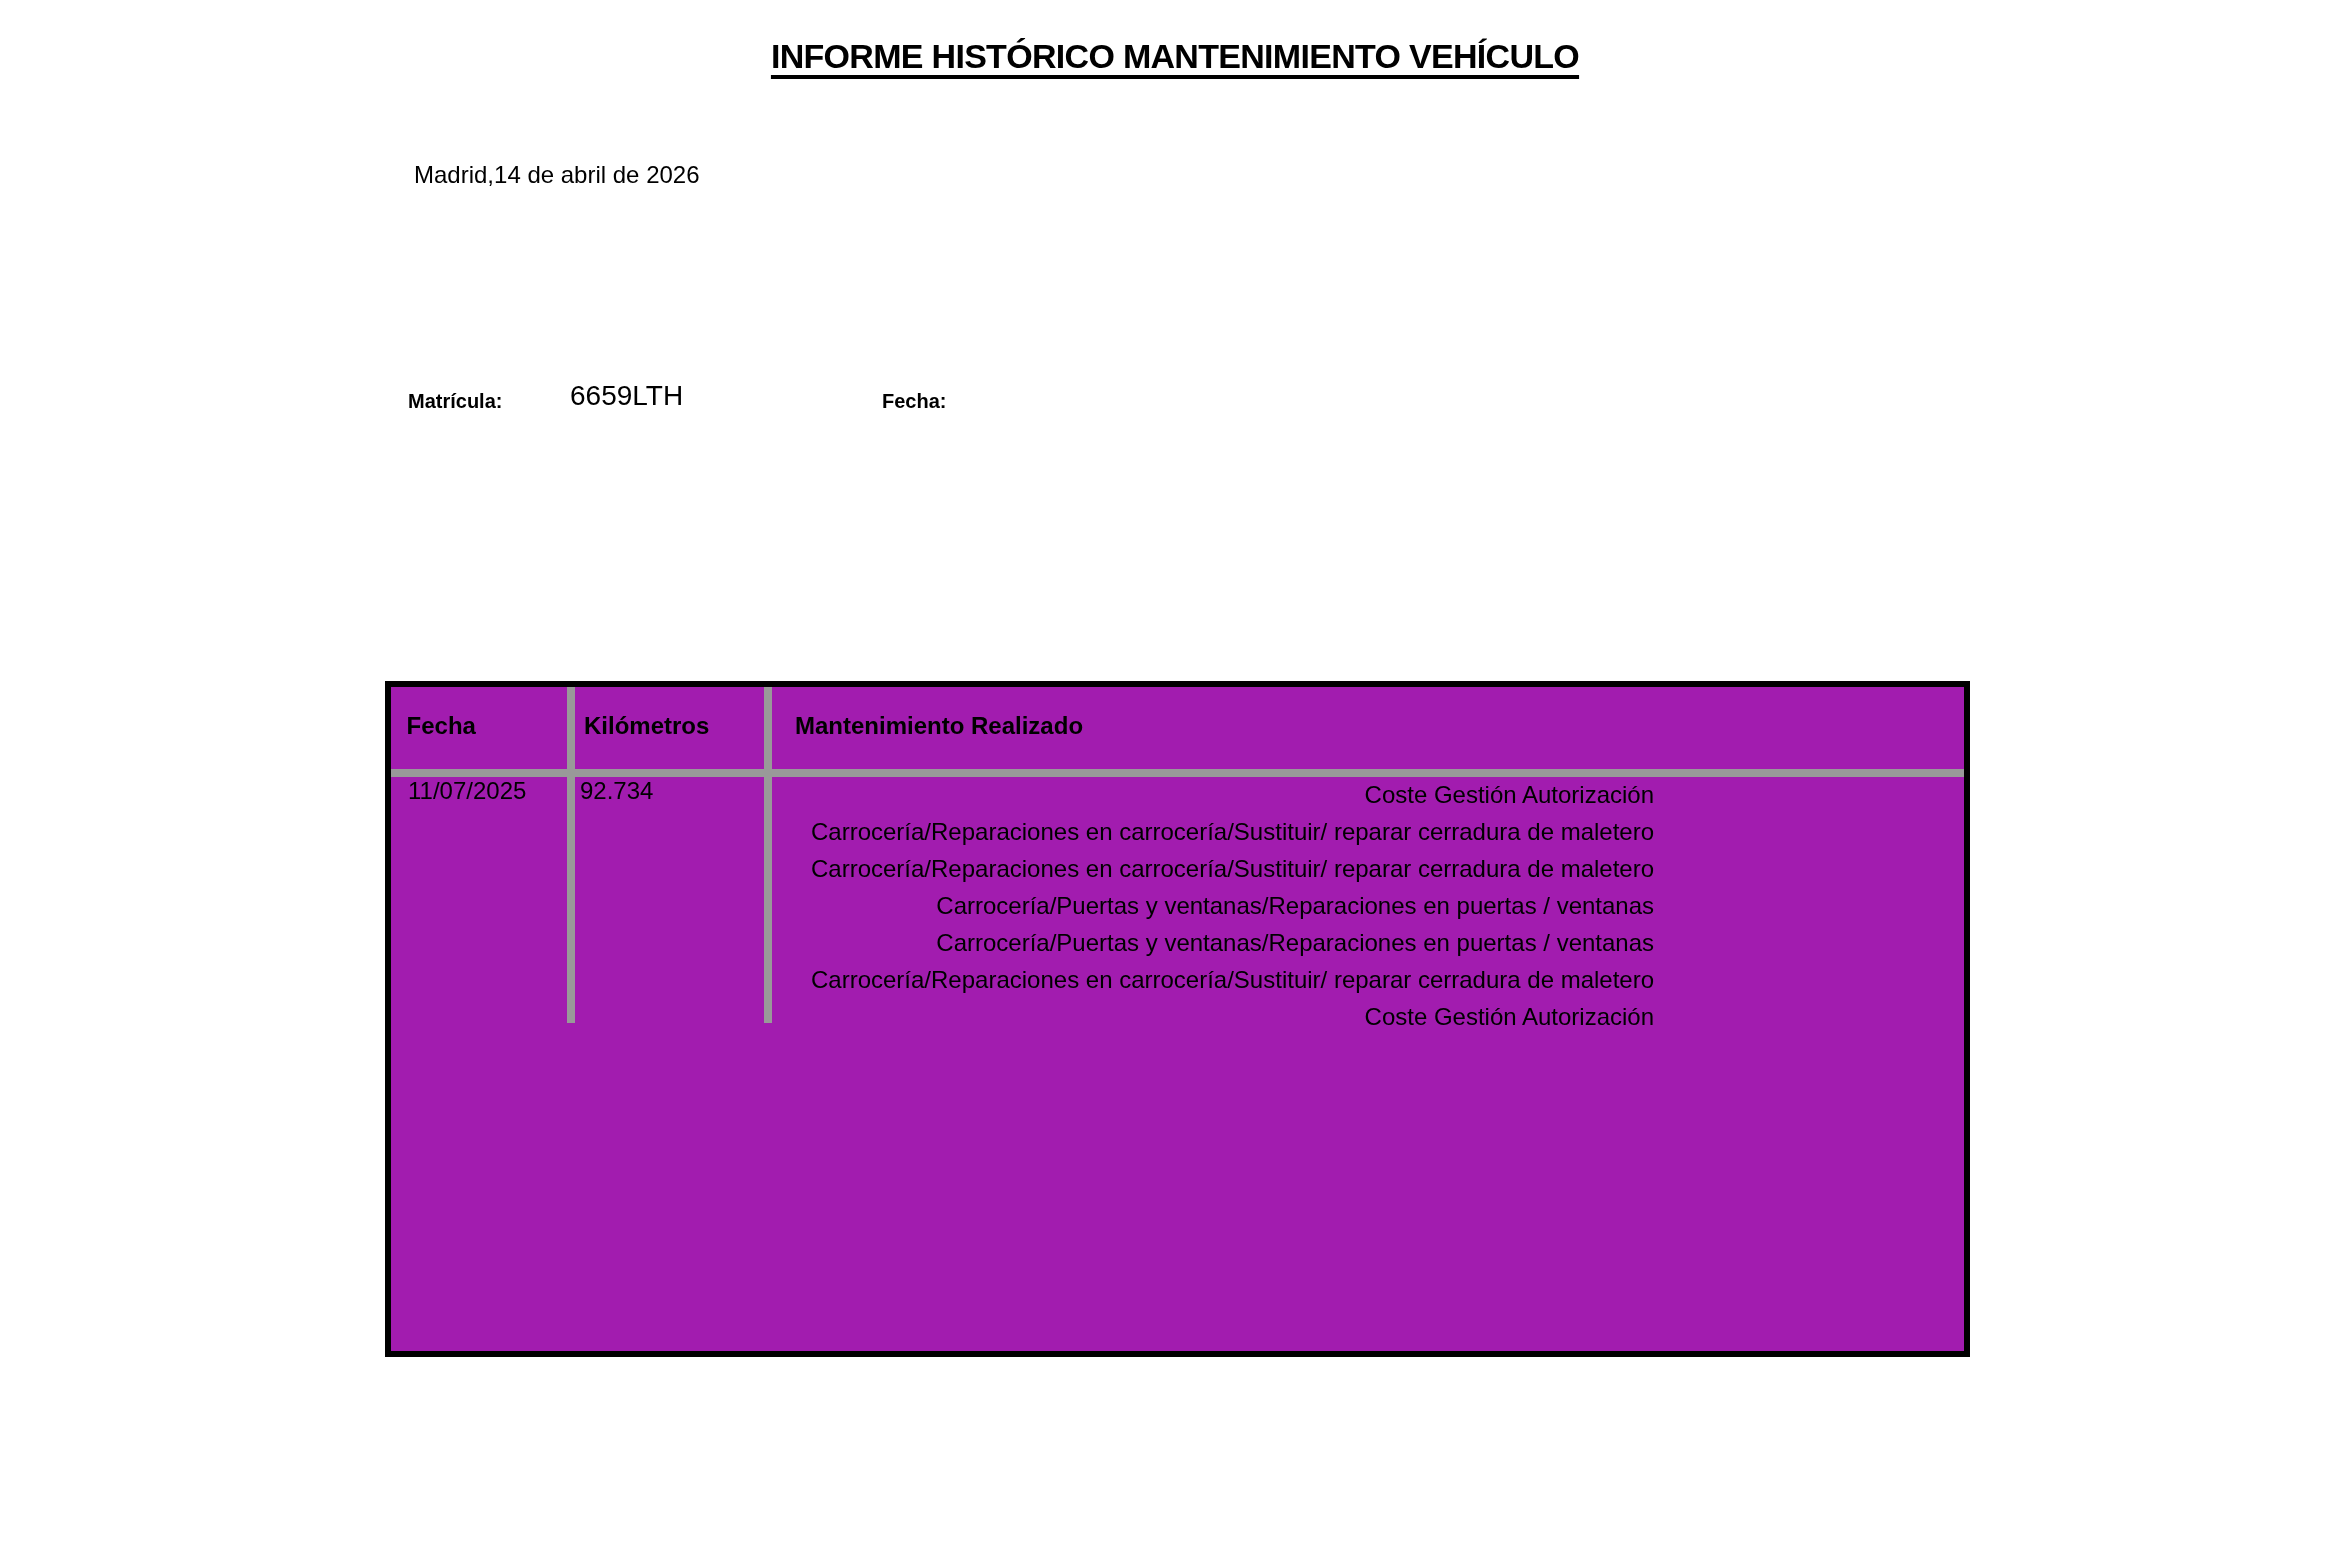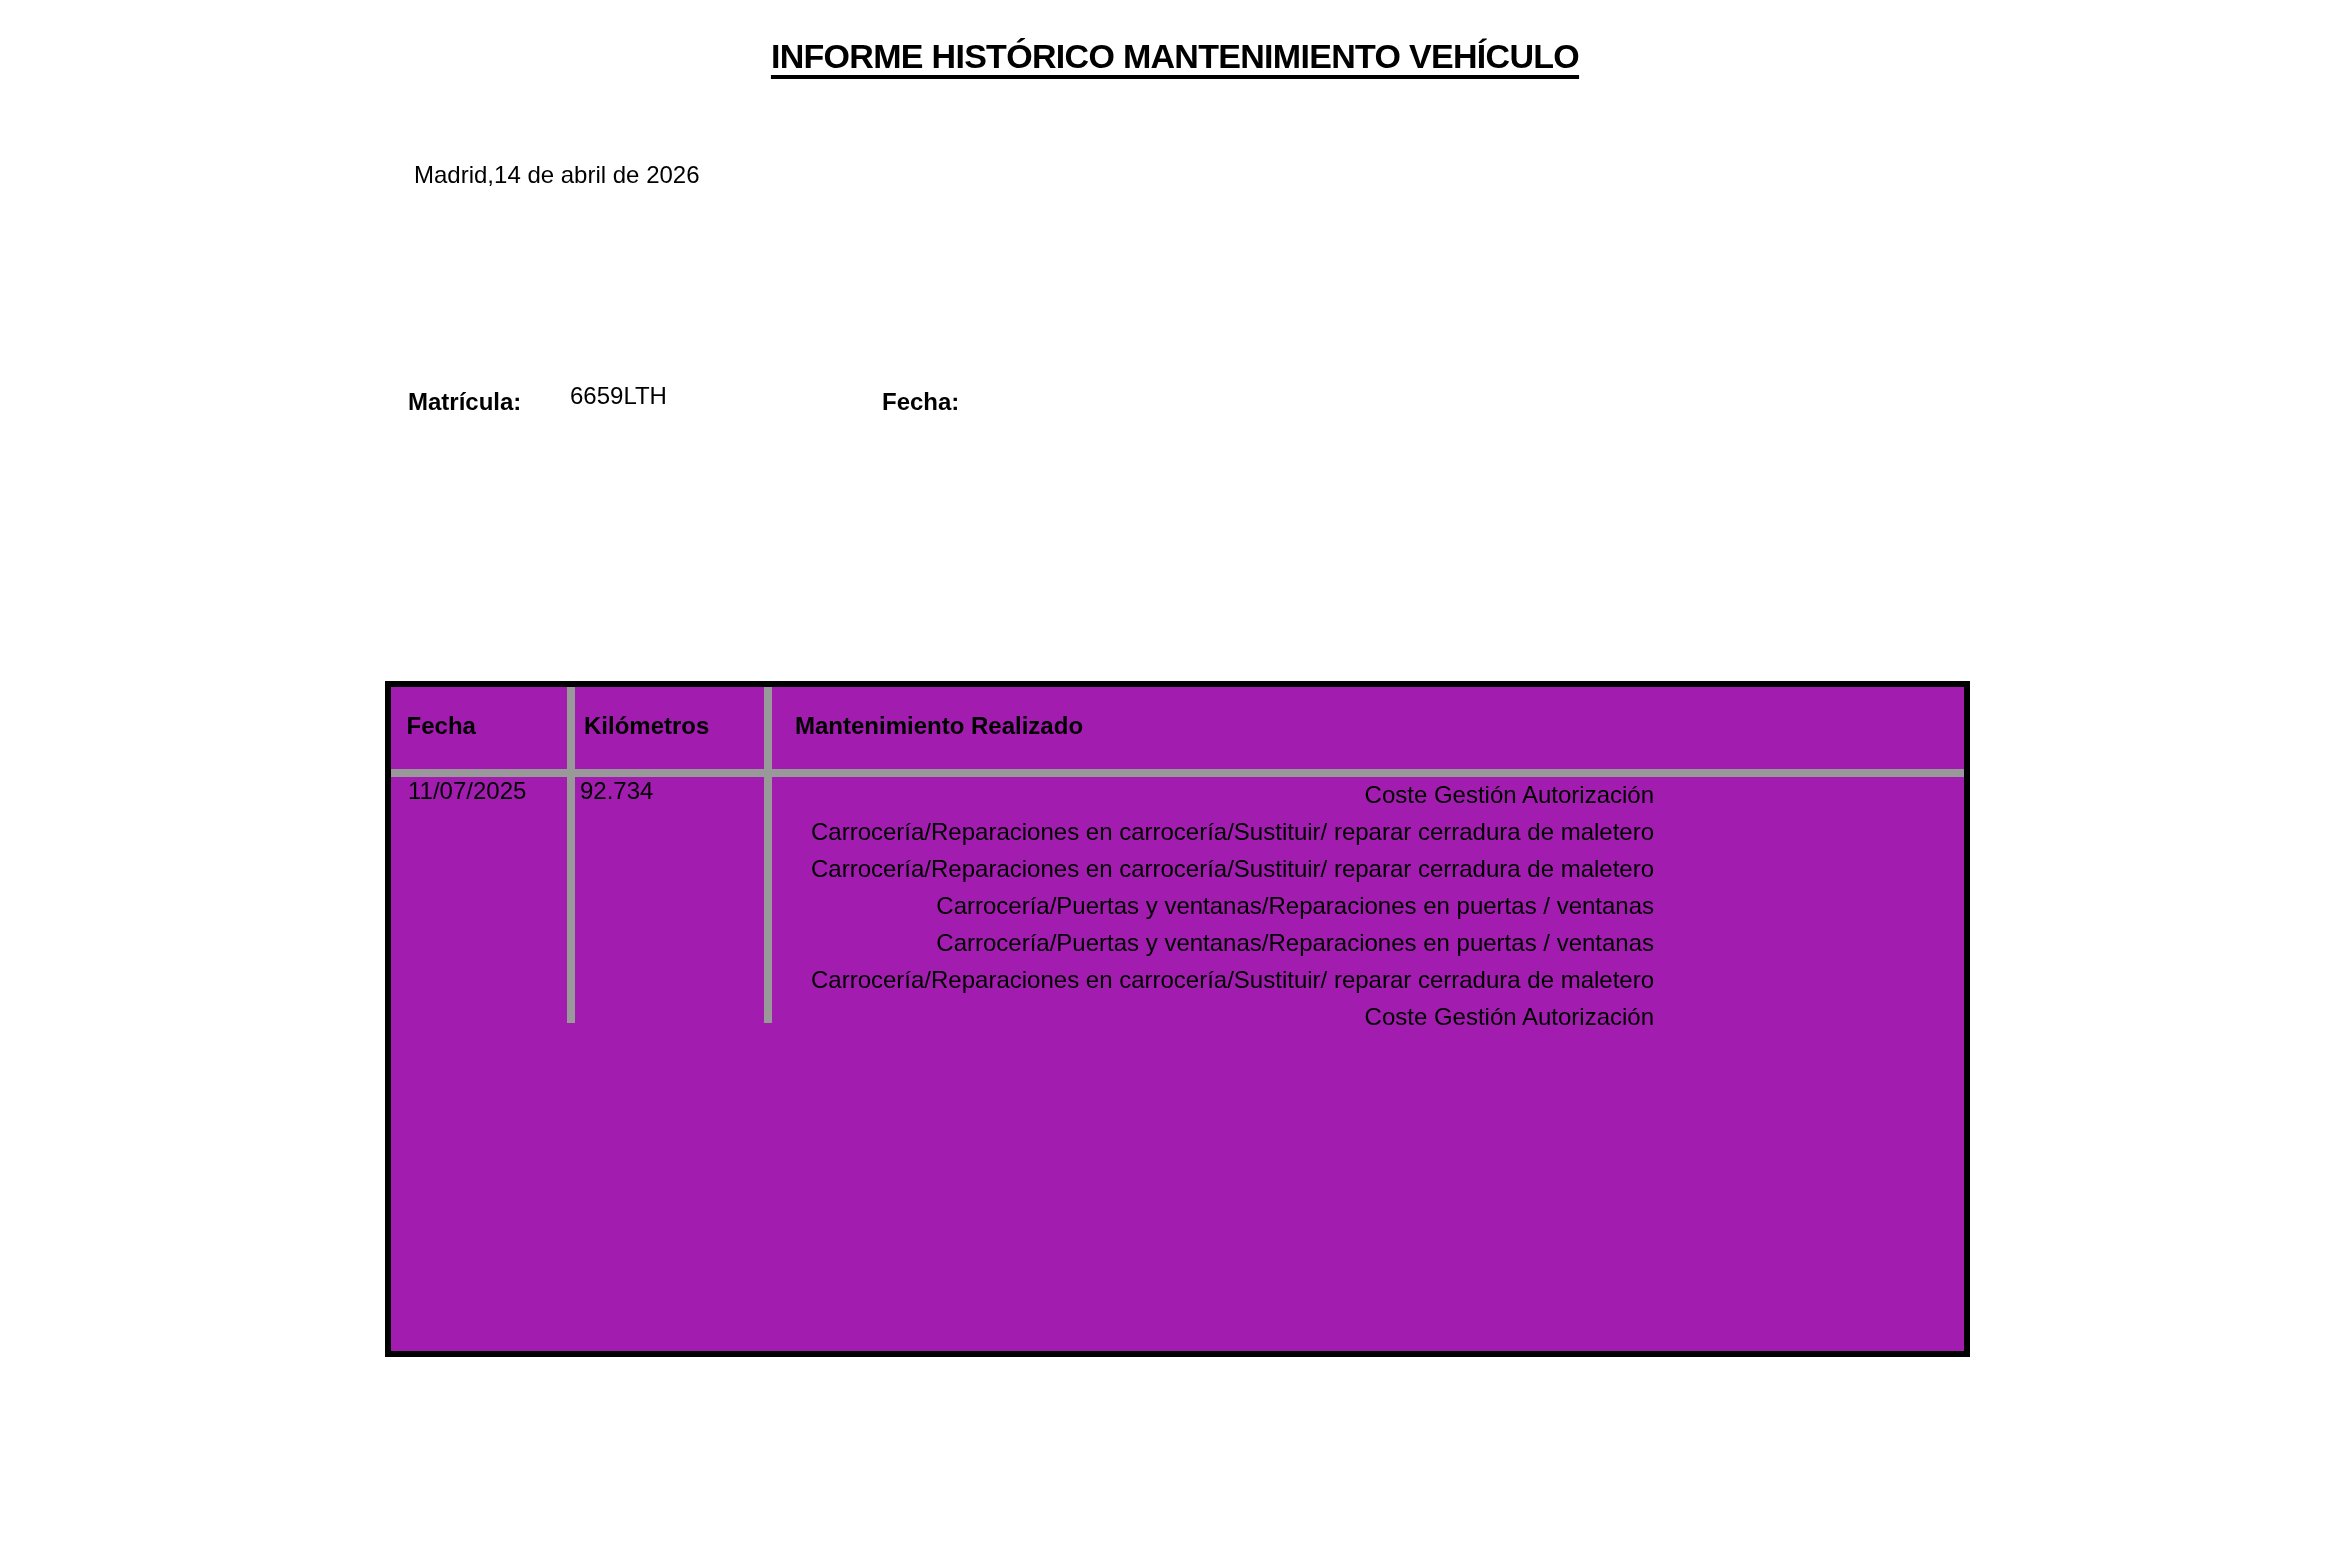--- a/index.html
+++ b/index.html
@@ -26,22 +26,22 @@
     text-underline-offset: 7.3px;
     line-height: 40px;
   }
 
   .date-line {
     position: absolute;
     left: 406px; top: 152px;
     font-size: 24px; line-height: 29px;
   }
 
-  .field-label { position: absolute; font-size: 24px; font-weight: bold; line-height: 29px; text-align: right; }
-  .field-value { position: absolute; font-size: 24px; line-height: 29px; }
+  .field-label { position: absolute; font-size: 20px; font-weight: bold; line-height: 29px; text-align: right; }
+  .field-value { position: absolute; font-size: 28px; line-height: 29px; }
   .plate-label { left: 400px; top: 379px; }
   .plate-value { left: 562px; top: 373px; }
   .model-label { left: 874px; top: 379px; }
   .model-value { left: 1017px; top: 373px; }
 
   .mtable {
     position: absolute;
     left: 381px; top: 677px;
     width: 1585px; height: 676px;
     border: 6.6px solid #000000;

